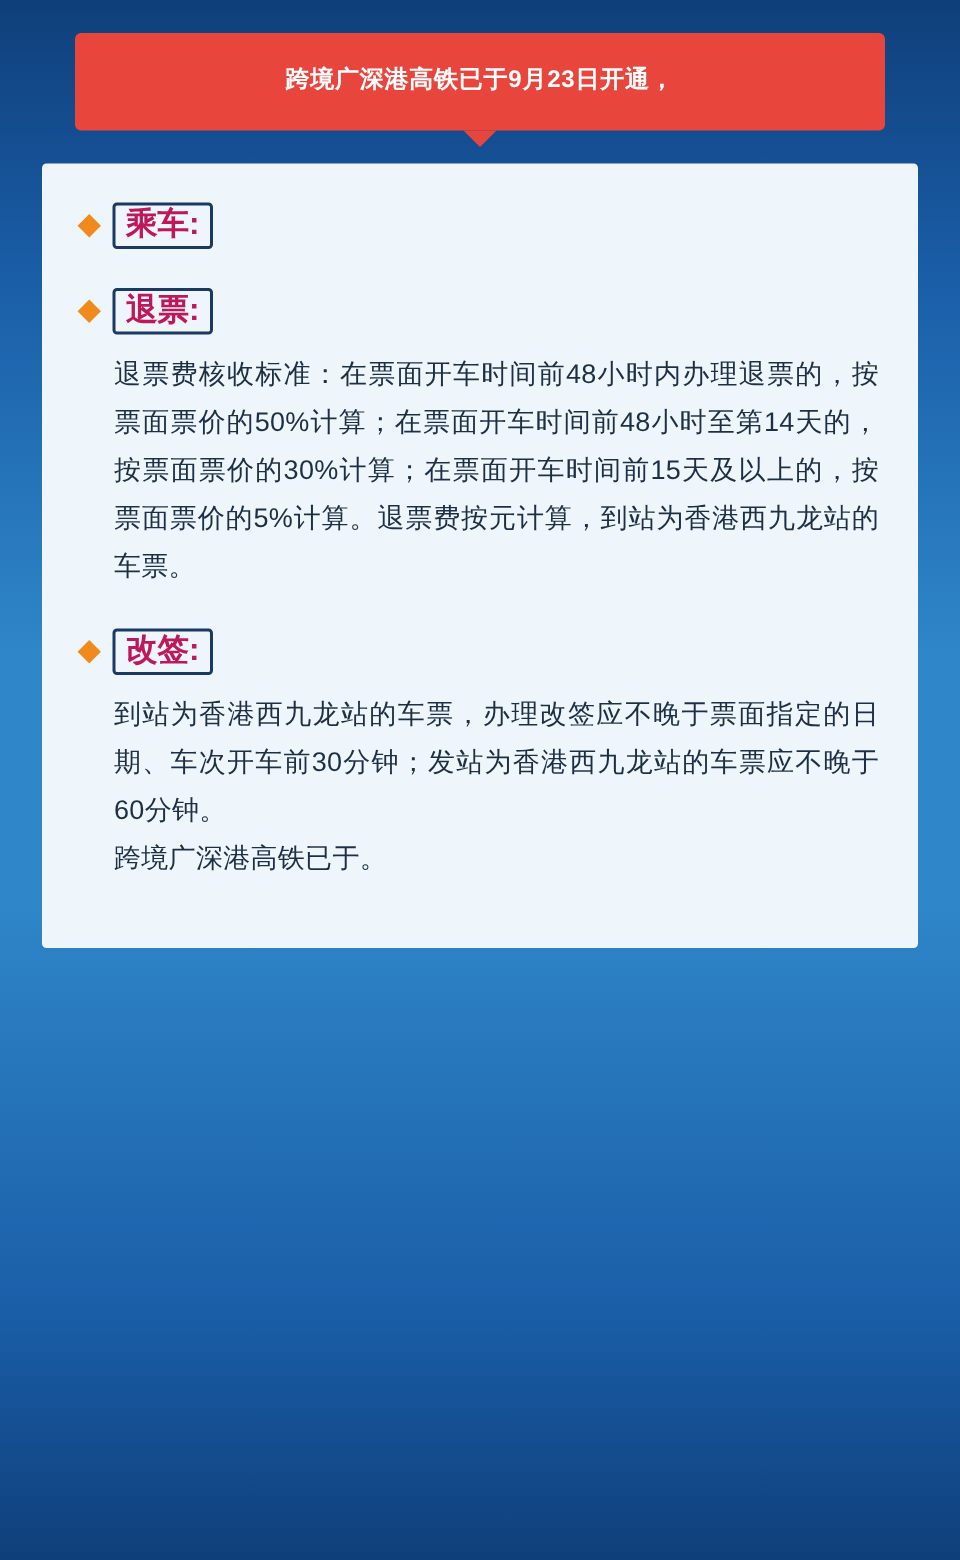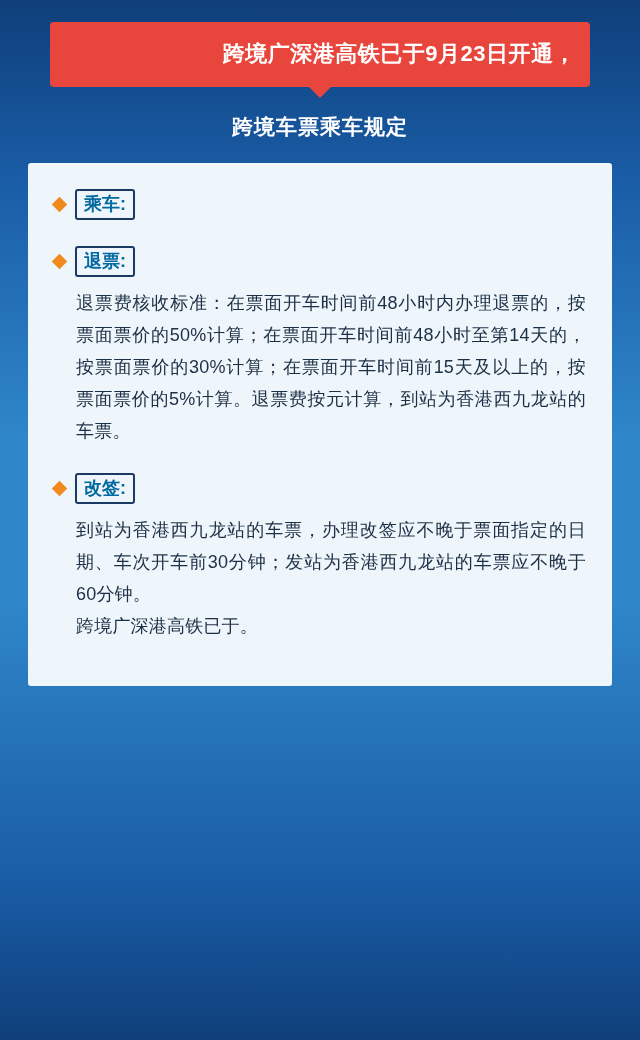--- a/index.html
+++ b/index.html
@@ -27,25 +27,24 @@
     width: 540px;
     background: #e8453c;
     border-radius: 4px;
     padding: 16px 14px 18px 14px;
     box-sizing: border-box;
     text-align: center;
     position: relative;
   }
   .banner-line {
     color: #ffffff;
-    font-size: 22px;
+    font-size: 16px;
     font-weight: bold;
     line-height: 31px;
     letter-spacing: 0.5px;
-    text-align: right;
   }
   .banner::after {
     content: "";
     position: absolute;
     left: 50%;
     bottom: -11px;
     margin-left: -11px;
     width: 0; height: 0;
     border-left: 11px solid transparent;
     border-right: 11px solid transparent;
@@ -83,23 +82,23 @@
     background: #f08a1d;
     transform: rotate(45deg);
     margin-right: 10px;
     flex: 0 0 auto;
   }
   .sec-title {
     display: inline-block;
     border: 2px solid #1b3a63;
     border-radius: 3px;
     padding: 1px 7px 2px 7px;
-    font-size: 18px;
+    font-size: 21px;
     font-weight: bold;
-    color: #0369a1;
+    color: #be185d;
     line-height: 24px;
   }
   .para {
     color: #1c2f44;
     font-size: 18px;
     line-height: 32px;
     text-align: justify;
     margin: 0 0 0 22px;
     letter-spacing: 0.2px;
   }
@@ -124,21 +123,20 @@
 </style>
 </head>
 <body>
 
 <div class="page">
 
   <div class="banner">
     <div class="banner-line">跨境广深港高铁已于9月23日开通，</div>
   </div>
 
-  <div class="subtitle">跨境车票乘车规定</div>
 
   <div class="card">
 
     <div class="section">
       <div class="sec-head">
         <span class="diamond"></span>
         <span class="sec-title">乘车:</span>
       </div>
     </div>
 

